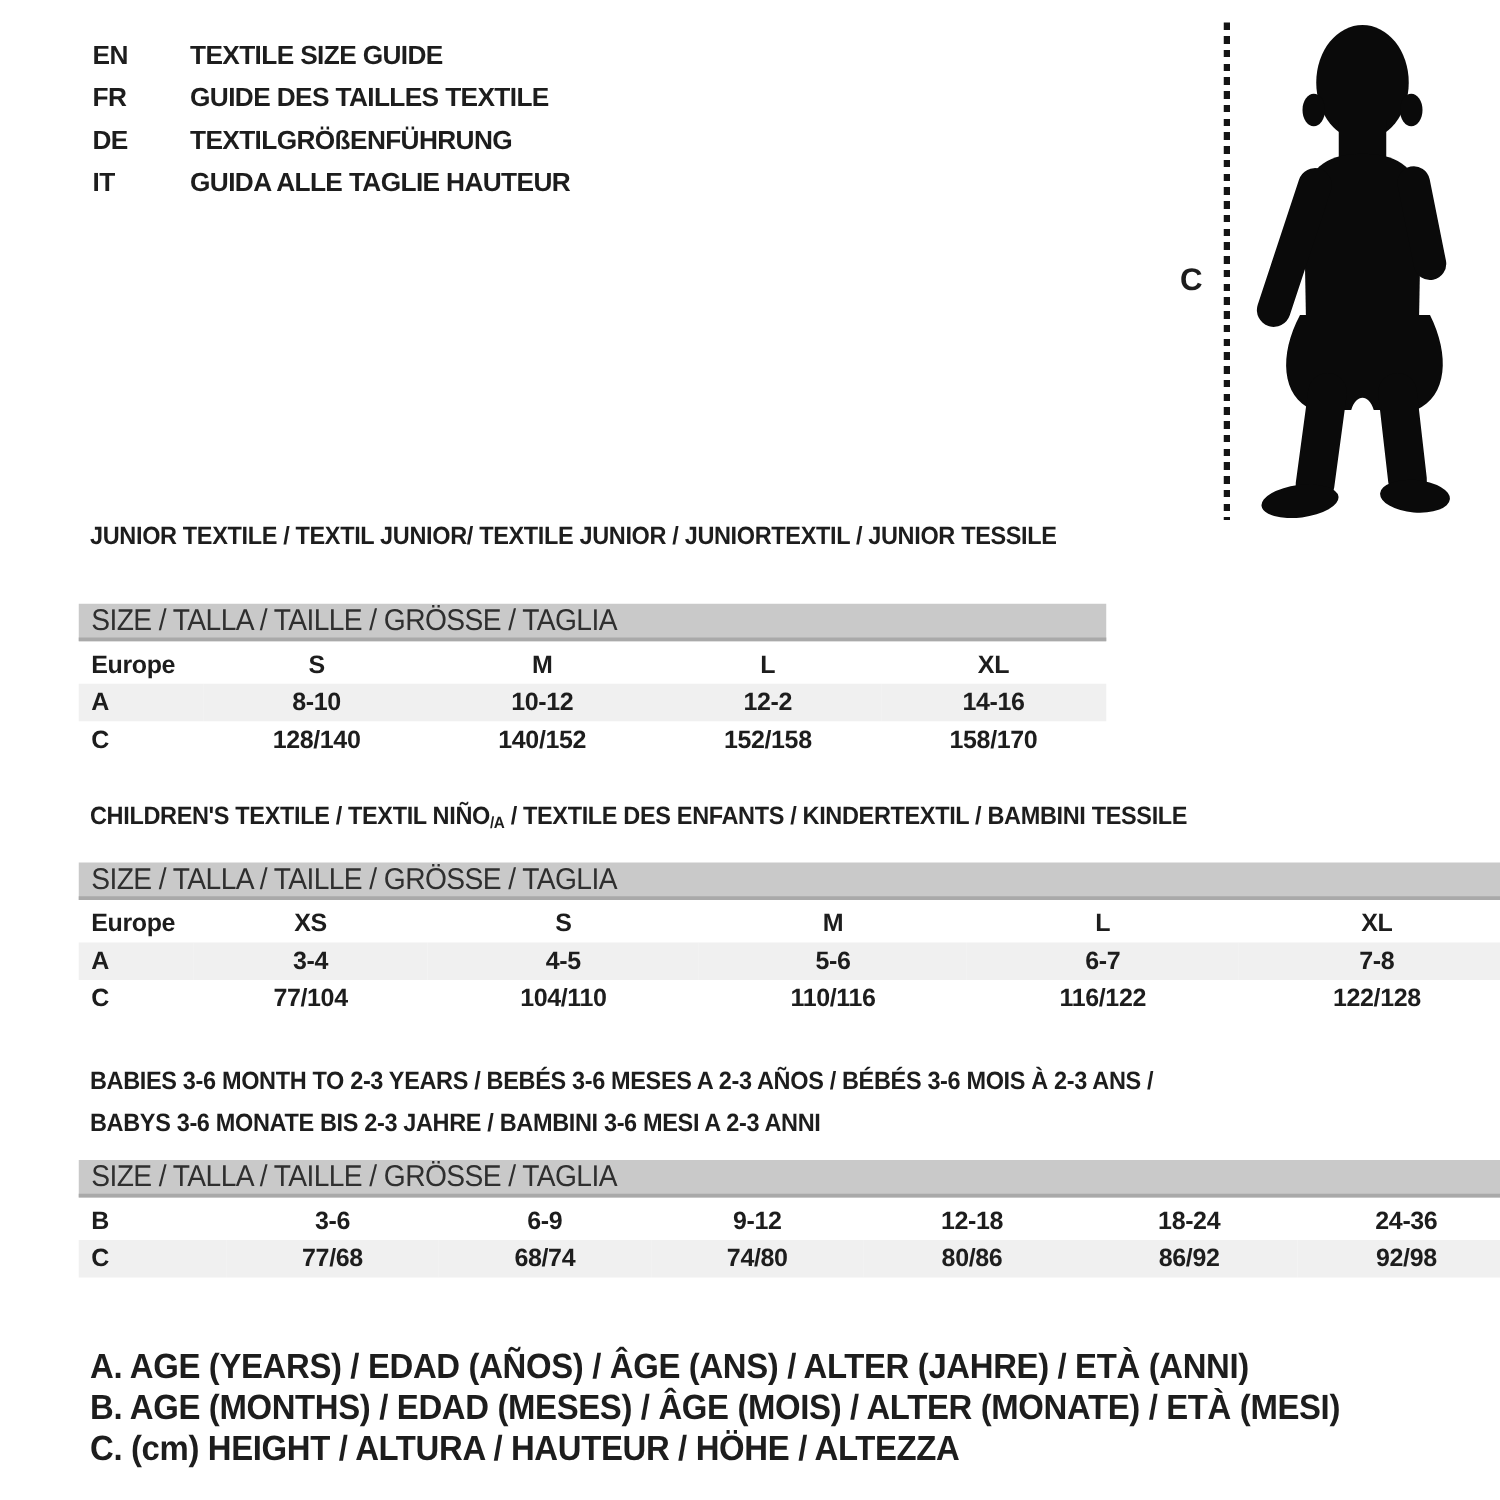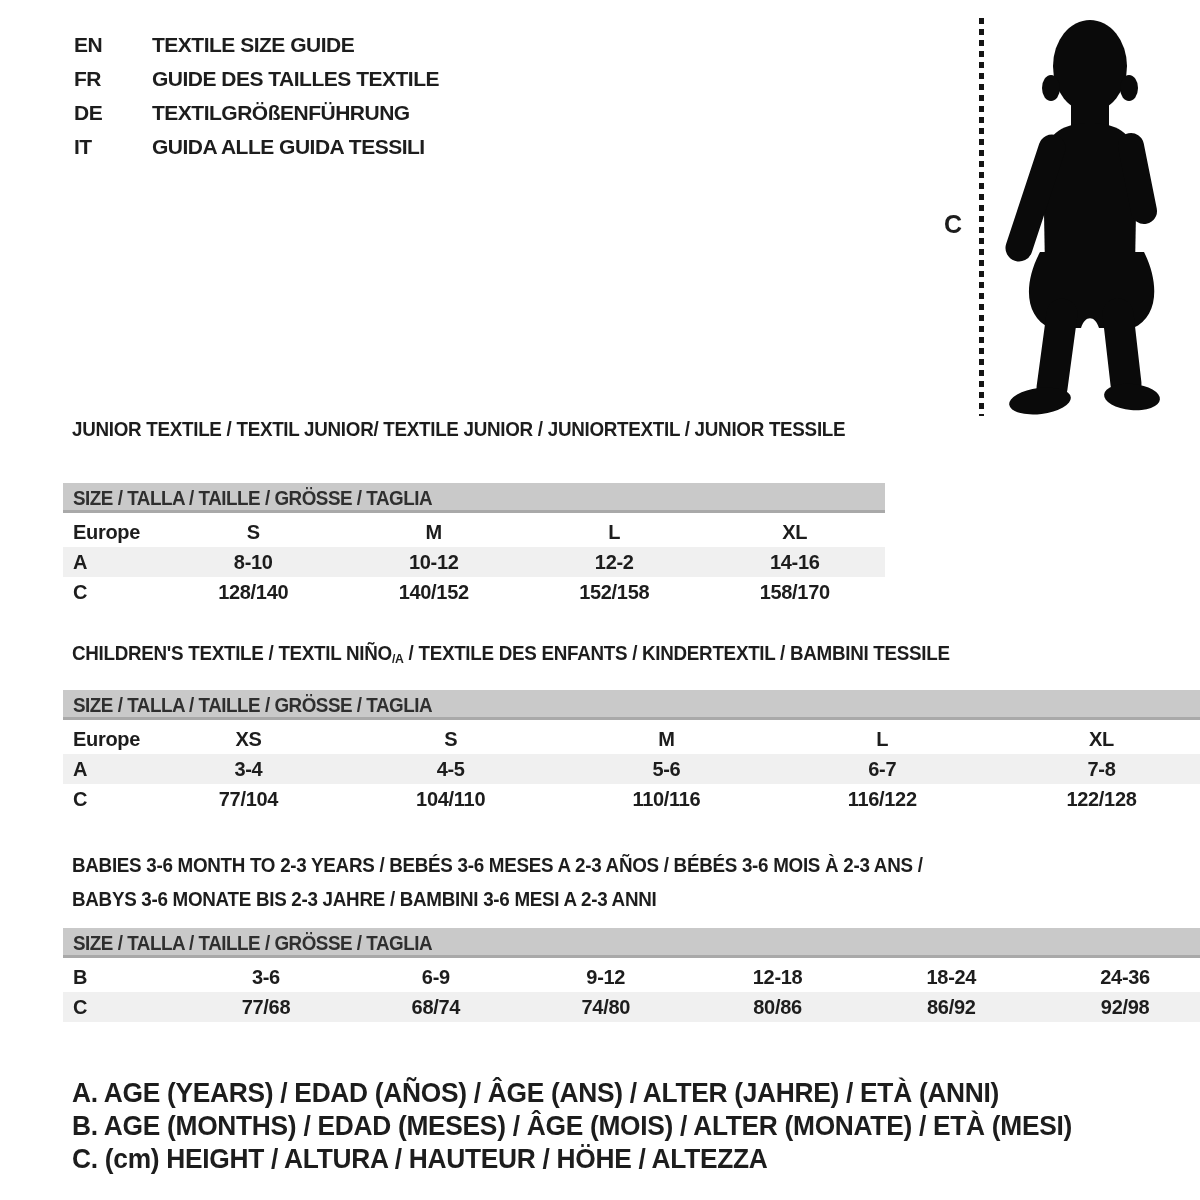--- a/index.html
+++ b/index.html
@@ -30,22 +30,22 @@
   .title-babies{top:848px;line-height:34px;}
   .title-sub{font-size:13px;vertical-align:-3px;}
 
   
   .tbl{position:absolute;}
   .tbl-junior{left:31px;top:483px;width:822px;}
   .tbl-children{left:31px;top:690px;width:1149px;}
   .tbl-babies{left:31px;top:928px;width:1149px;}
   .size-bar{
     height:27px;background:#c9c9c9;border-bottom:3px solid #a9a9a9;
-    display:flex;align-items:flex-end;padding-left:10px;box-sizing:content-box;
-    font-size:20px;font-weight:bold;color:#2f2f2f;letter-spacing:-0.5px;
+    display:flex;align-items:flex-start;padding-left:10px;box-sizing:content-box;
+    font-size:24px;font-weight:normal;color:#2f2f2f;letter-spacing:-0.5px;
   }
   table.size-table{width:100%;border-collapse:collapse;margin-top:4px;
     font-family:"Liberation Sans", sans-serif;font-size:20px;font-weight:bold;letter-spacing:-0.3px;}
   table.size-table td{height:30px;text-align:center;padding:0;vertical-align:middle;}
   table.size-table td.lbl{text-align:left;padding-left:10px;}
   tr.stripe td{background:#f0f0f0;}
 
   
   .legend{position:absolute;left:40px;top:1076px;font-size:28px;font-weight:bold;line-height:33px;letter-spacing:-0.3px;}
 </style>
@@ -62,21 +62,21 @@
     <div class="lang-row">
       <span class="lang-code">FR</span>
       <span class="lang-text">GUIDE DES TAILLES TEXTILE</span>
     </div>
     <div class="lang-row">
       <span class="lang-code">DE</span>
       <span class="lang-text">TEXTILGRÖßENFÜHRUNG</span>
     </div>
     <div class="lang-row">
       <span class="lang-code">IT</span>
-      <span class="lang-text">GUIDA ALLE GUIDA TESSILI</span>
+      <span class="lang-text">GUIDA ALLE TAGLIE HAUTEUR</span>
     </div>
   </div>
 
   <div class="height-line"></div>
   <div class="measure-label">C</div>
   <svg class="silhouette" width="178" height="402" viewBox="0 0 178 402" aria-hidden="true">
     <g fill="#0a0a0a" stroke="none">
       <ellipse cx="95" cy="50" rx="37" ry="46"></ellipse>
       <ellipse cx="56" cy="72" rx="9" ry="13"></ellipse>
       <ellipse cx="134" cy="72" rx="9" ry="13"></ellipse>

